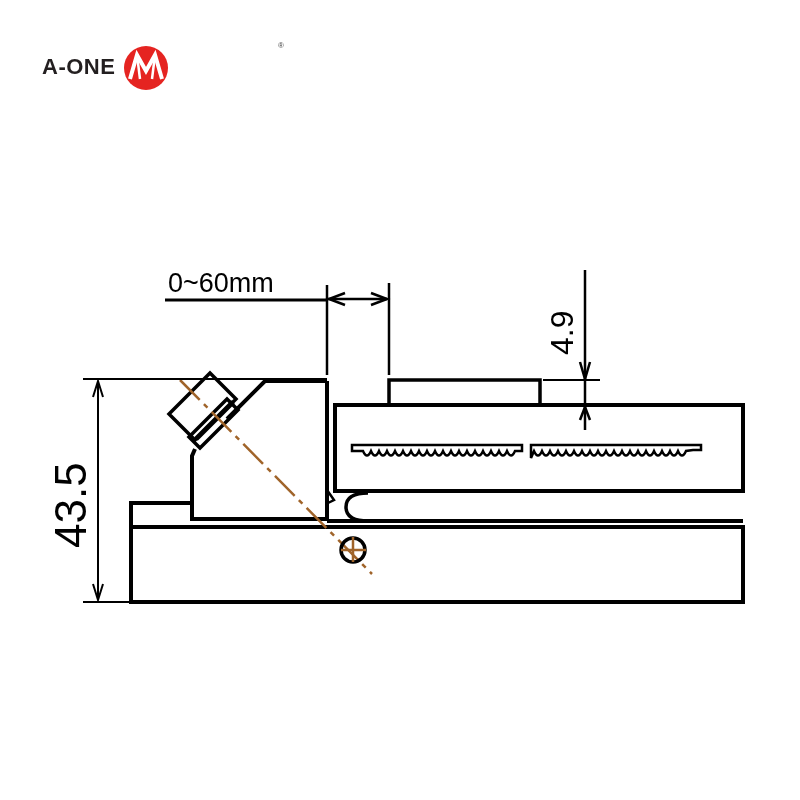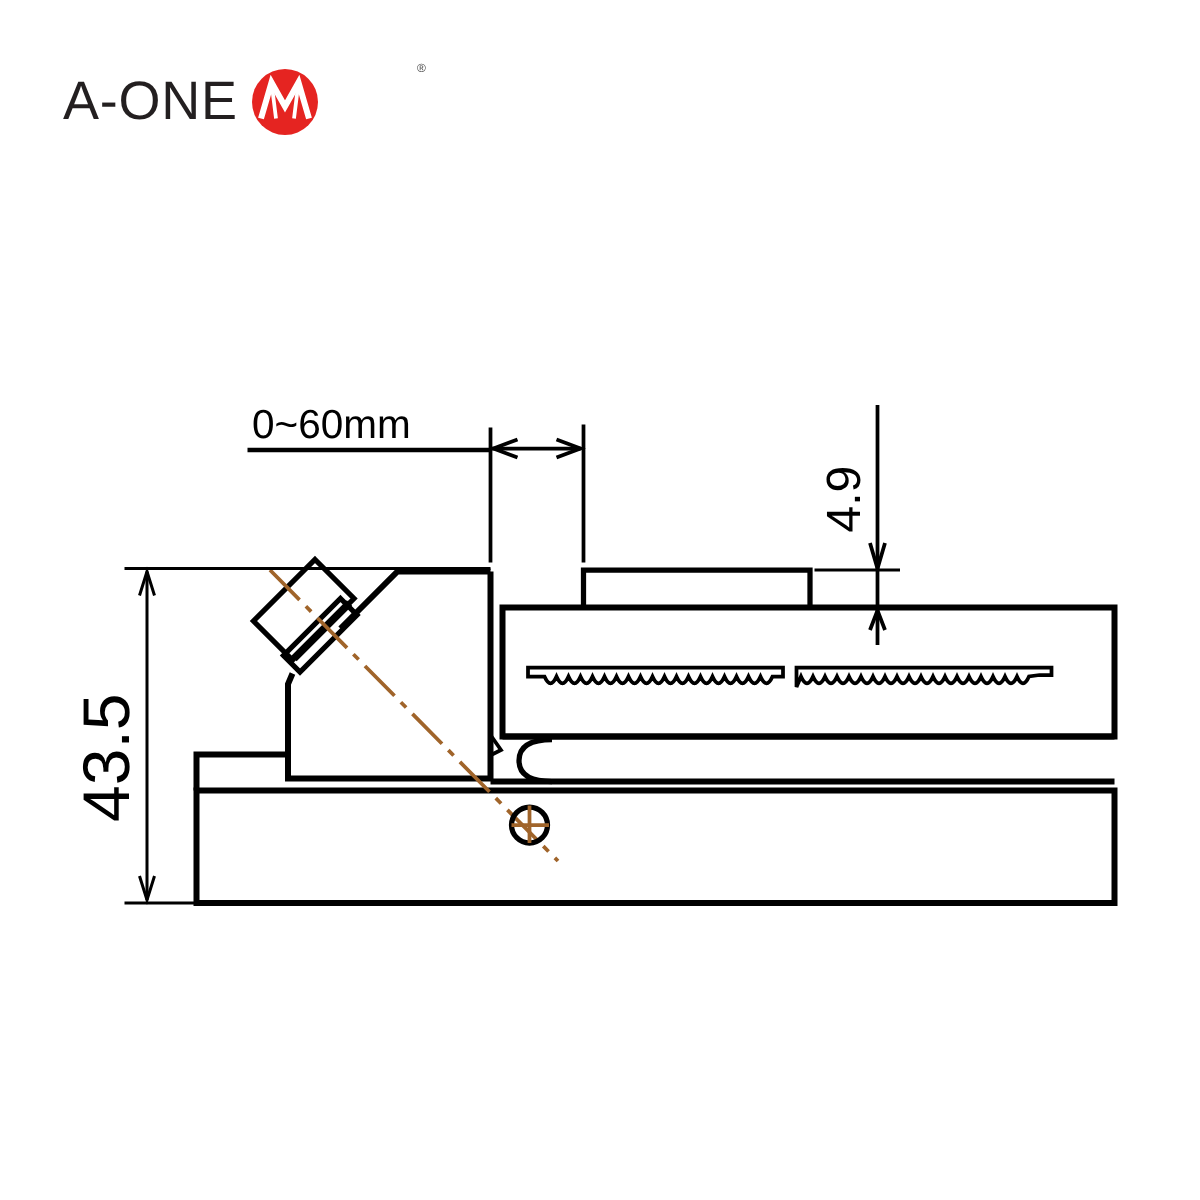--- a/index.html
+++ b/index.html
@@ -1,18 +1,18 @@
 <!DOCTYPE html>
 <html><head>
   <meta charset="utf-8">
   <style>
     html, body { margin: 0; padding: 0; background: #ffffff; }
     body { width: 800px; height: 800px; position: relative; overflow: hidden; font-family: "Liberation Sans", sans-serif; }
     .logo { position: absolute; left: 42px; top: 47px; height: 40px; display: flex; align-items: center; }
-    .logo-text { font-family: "Liberation Sans", sans-serif; font-size: 36px; color: #231f20; letter-spacing: 0.5px; line-height: 1; }
+    .logo-text { font-family: "Liberation Sans", sans-serif; font-size: 22px; color: #231f20; letter-spacing: 0.5px; line-height: 1; font-weight: bold; }
     .logo-mark { width: 46px; height: 46px; margin-left: 8px; position: relative; top: 1px; }
     .logo-reg { position: absolute; left: 236px; top: -6px; font-size: 8px; color: #444; }
     svg.drawing { position: absolute; left: 0; top: 0; }
     .dim-text { font-family: "Liberation Sans", sans-serif; fill: #000; }
   </style>
 </head>
 <body>
 
 <div class="logo">
   <span class="logo-text">A-ONE</span>

